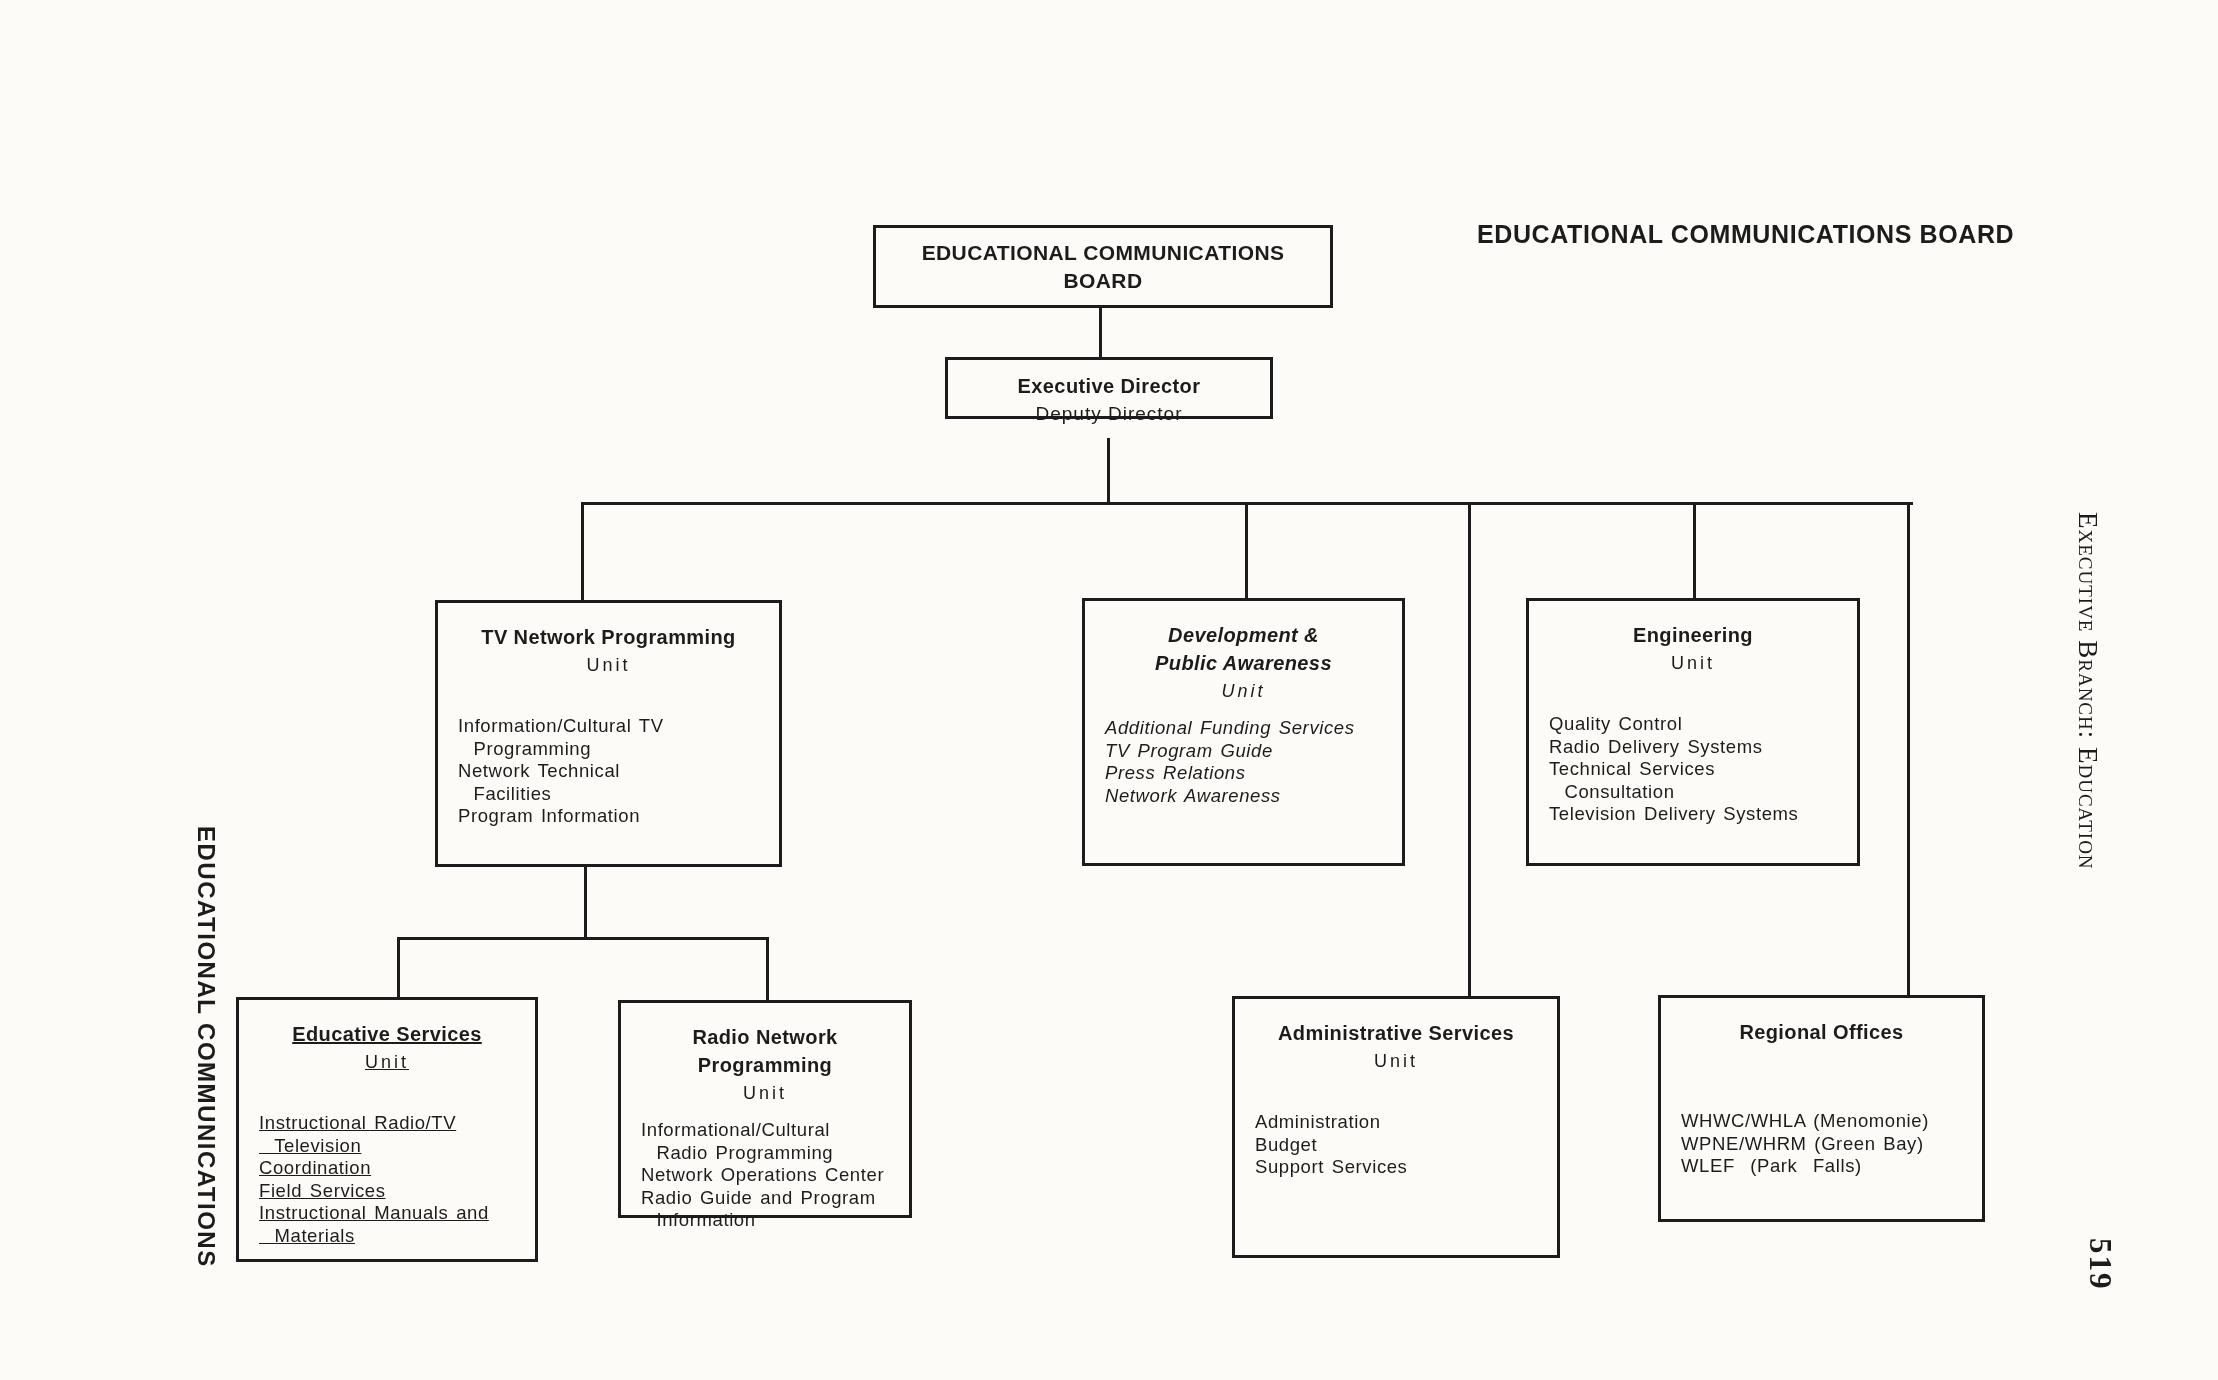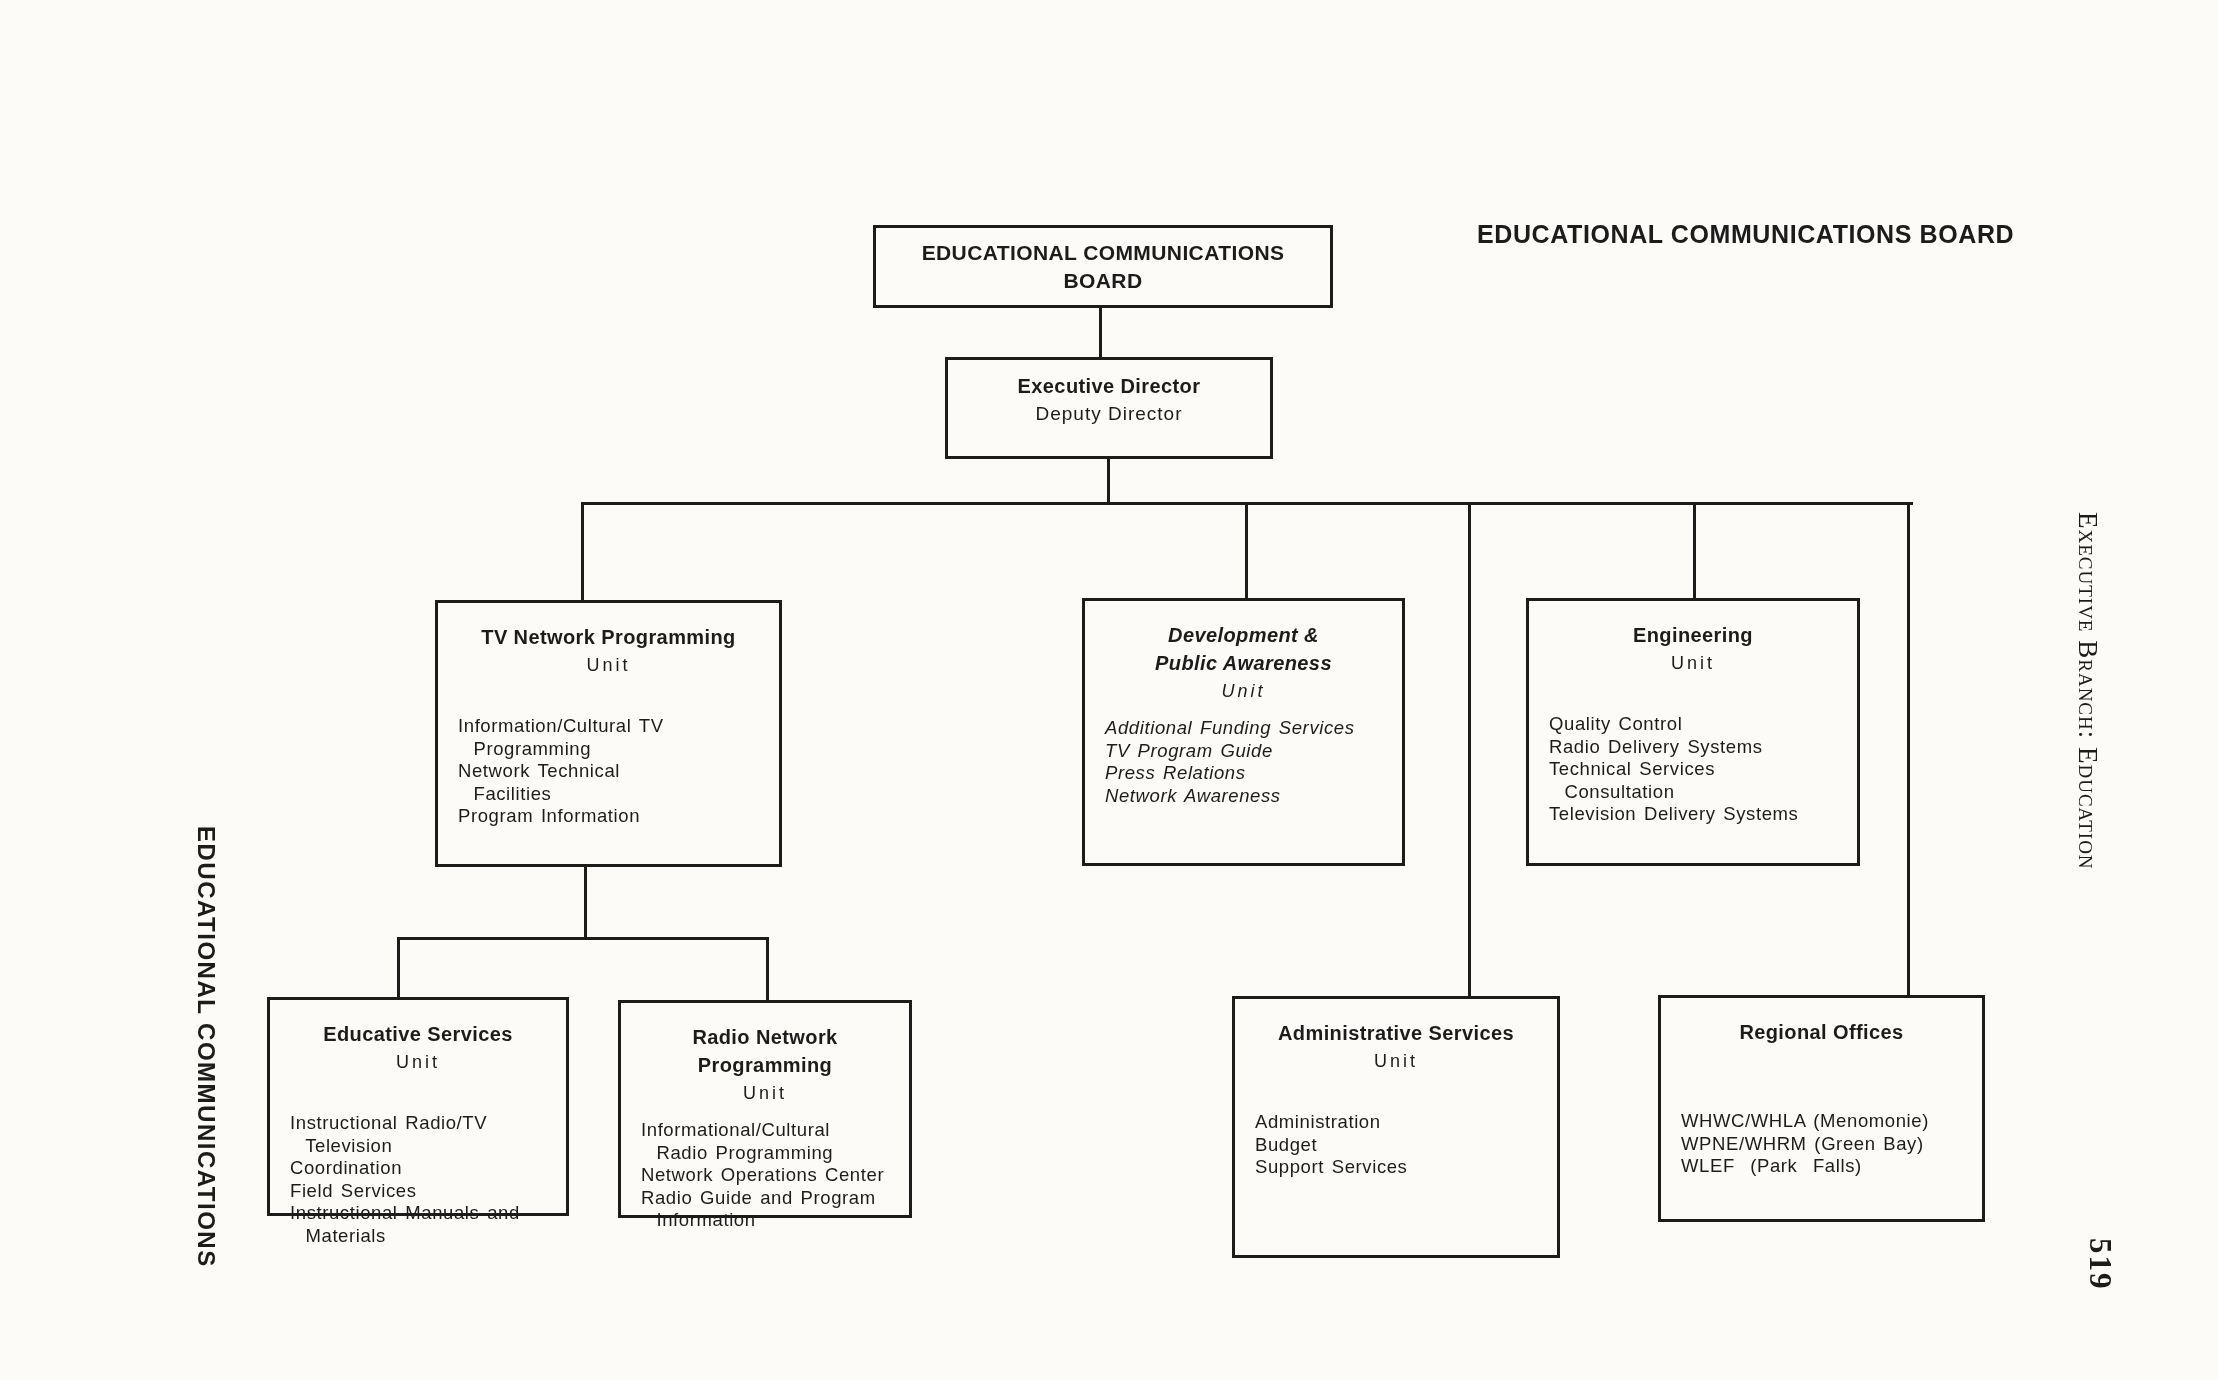--- a/index.html
+++ b/index.html
@@ -51,28 +51,28 @@
   }
   .gap-md { margin-top: 36px; }
   .gap-sm { margin-top: 12px; }
   .gap-lg { margin-top: 64px; }
 
   
   .root-box {
     left: 873px; top: 225px; width: 460px; height: 83px;
   }
   .root-box .box-title { margin-top: 11px; font-size: 21px; line-height 28px; }
-  .exec-box { left: 945px; top: 357px; width: 328px; height: 102px; }
+  .exec-box { left: 945px; top: 357px; width: 328px; height: 62px; }
   .exec-box .box-title { margin-top: 13px; font-size: 20px; line-height: 27px; }
   .exec-box .box-subtitle { font-size: 19px; line-height: 27px; letter-spacing: 1px; }
 
   .unit-tv        { left: 435px;  top: 600px; width: 347px; height: 267px; }
   .unit-dev       { left: 1082px; top: 598px; width: 323px; height: 268px; font-style: italic; }
   .unit-eng       { left: 1526px; top: 598px; width: 334px; height: 268px; }
-  .unit-edu       { left: 267px;  top: 997px; width: 302px; height: 219px; }
+  .unit-edu       { left: 236px;  top: 997px; width: 302px; height: 265px; text-decoration: underline; }
   .unit-radio     { left: 618px;  top: 1000px; width: 294px; height: 218px; }
   .unit-admin     { left: 1232px; top: 996px; width: 328px; height: 262px; }
   .unit-regional  { left: 1658px; top: 995px; width: 327px; height: 227px; }
 
   .header-title {
     position: absolute;
     left: 1477px; top: 220px;
     font-size: 25px;
     font-weight: bold;
     letter-spacing: 0.6px;

